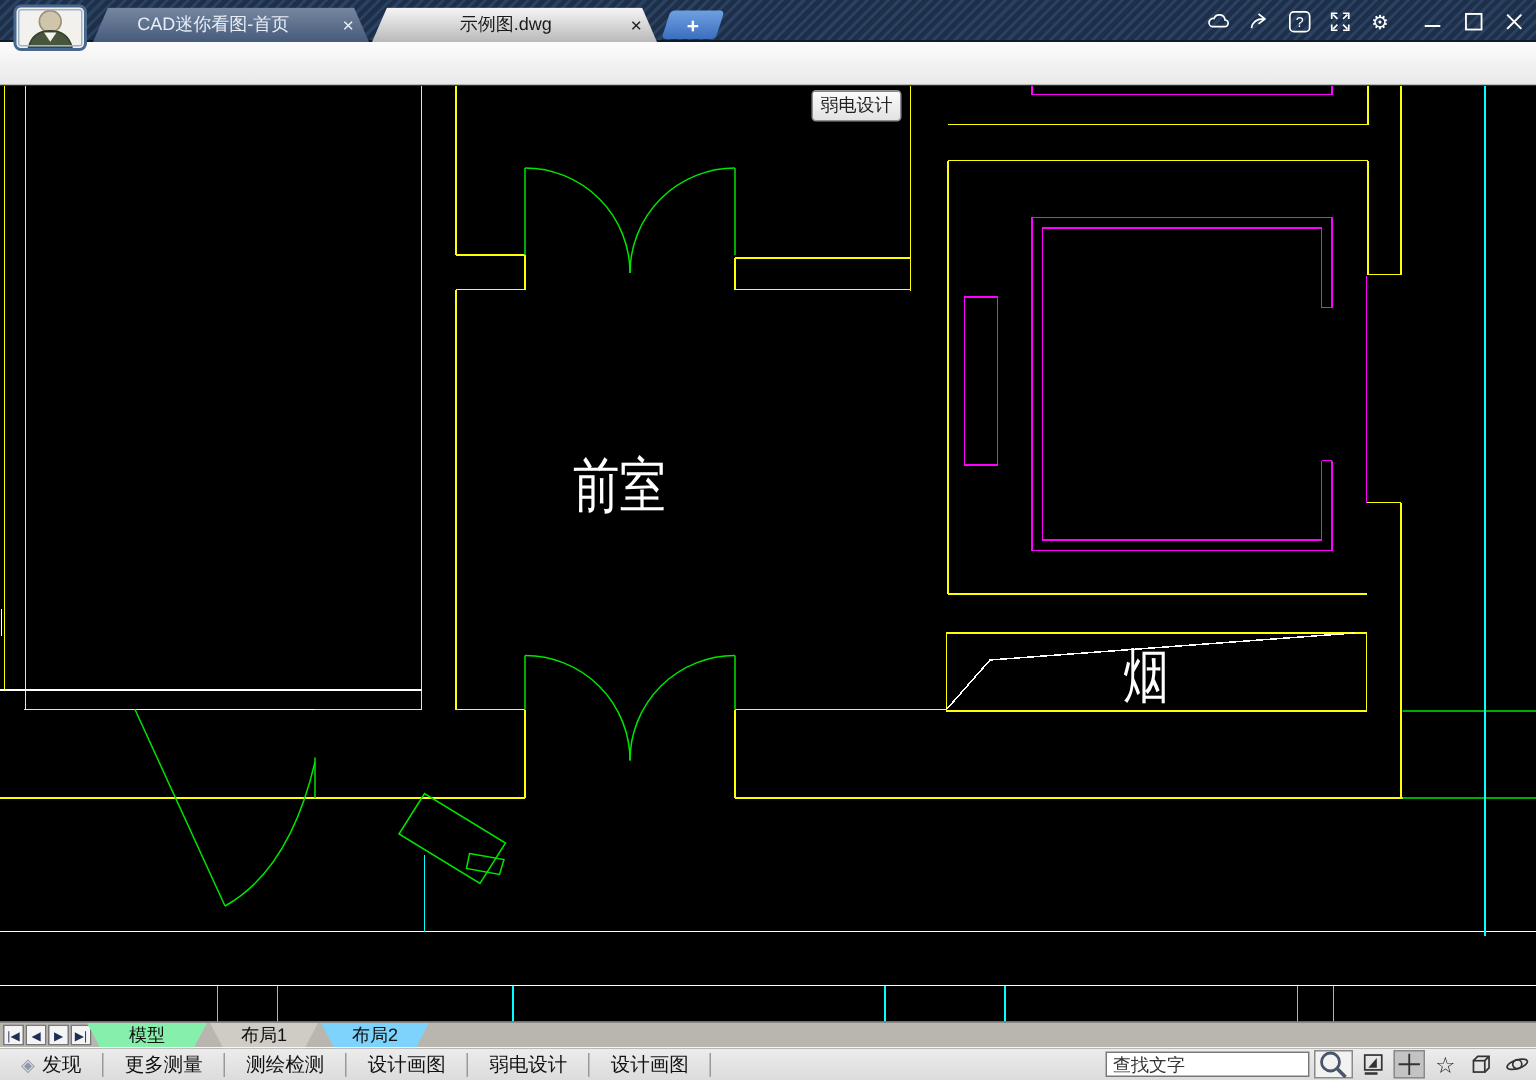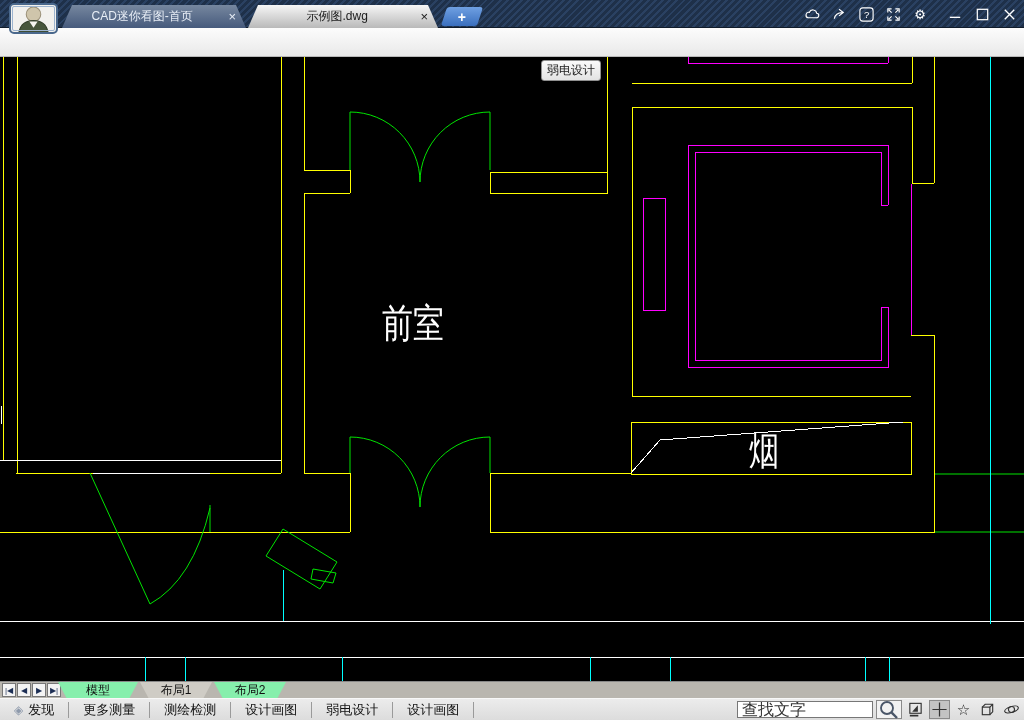--- a/index.html
+++ b/index.html
@@ -64,32 +64,32 @@
     background:#b9b6af; border-top:1px solid #888; }
   #sheetnav { position:absolute; left:2px; top:1px; display:flex; }
   #sheetnav .nb { width:14px; height:14px; background:#f4f4f4; border:1px solid #777;
     margin-right:1px; font-size:8px; color:#1d2f55; display:flex; align-items:center;
     justify-content:center; white-space:nowrap; overflow:hidden; }
   .stab { position:absolute; top:0; height:17px; font-size:12px; color:#111;
     display:flex; align-items:center; justify-content:center;
     clip-path:polygon(0 0, 100% 0, calc(100% - 9px) 100%, 9px 100%); }
   #stab-0 { left:58px; width:80px; background:#86efac; }
   #stab-1 { left:140px; width:72px; background:#cfccc5;text-align:right; }
-  #stab-2 { left:214px; width:72px; background:#86efac; }
+  #stab-2 { left:214px; width:72px; background:#7dd3fc; }
 
   
   #menubar { position:absolute; left:0; top:698px; width:1024px; height:22px;
     background:linear-gradient(#ececec,#dcdcdc); border-top:1px solid #f8f8f8;
     display:flex; align-items:center; font-size:13px; color:#111; }
   .mitem { height:16px; display:flex; align-items:center; justify-content:center;
     border-right:1px solid #9a9a9a; padding:0 14px; white-space:nowrap; }
   .mitem .dico { color:#8d99ab; margin-right:5px; font-size:12px; }
   #searchwrap { position:absolute; right:2px; top:699px; height:21px; display:flex;
     align-items:center; gap:3px; }
-  #search-input { width:136px; height:17px; border:1px solid #777; font-size:16px;
+  #search-input { width:136px; height:17px; border:1px solid #777; font-size:12px;
     padding:0 4px; color:#333; background:#fff; font-family:"Liberation Sans",sans-serif; }
   #search-input::placeholder { color:#333; opacity:1; }
   .sbtn { width:26px; height:19px; background:#f2f2f2; border:1px solid #8a8a8a;
     display:flex; align-items:center; justify-content:center; }
   .ribtn { width:21px; height:19px; display:flex; align-items:center; justify-content:center; }
   .ribtn.pressed { background:#c3c3c3; border:1px solid #8a8a8a; }
   .ribtn svg { width:17px; height:17px; }
   .ribtn.glyph { font-size:15px; color:#222; }
 </style>
 </head>

